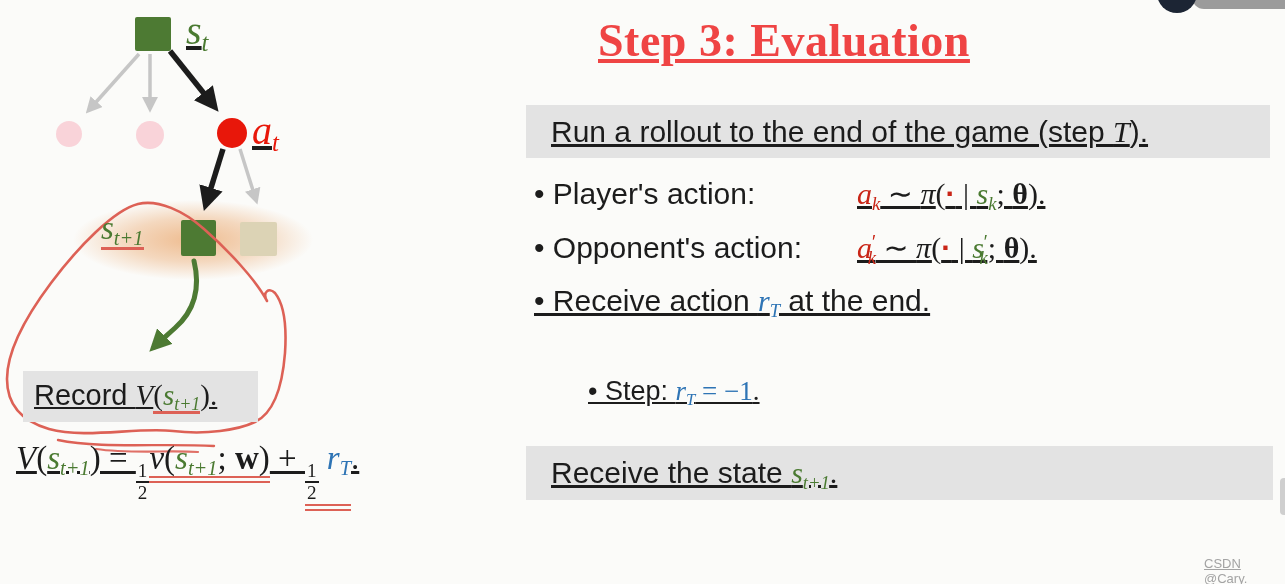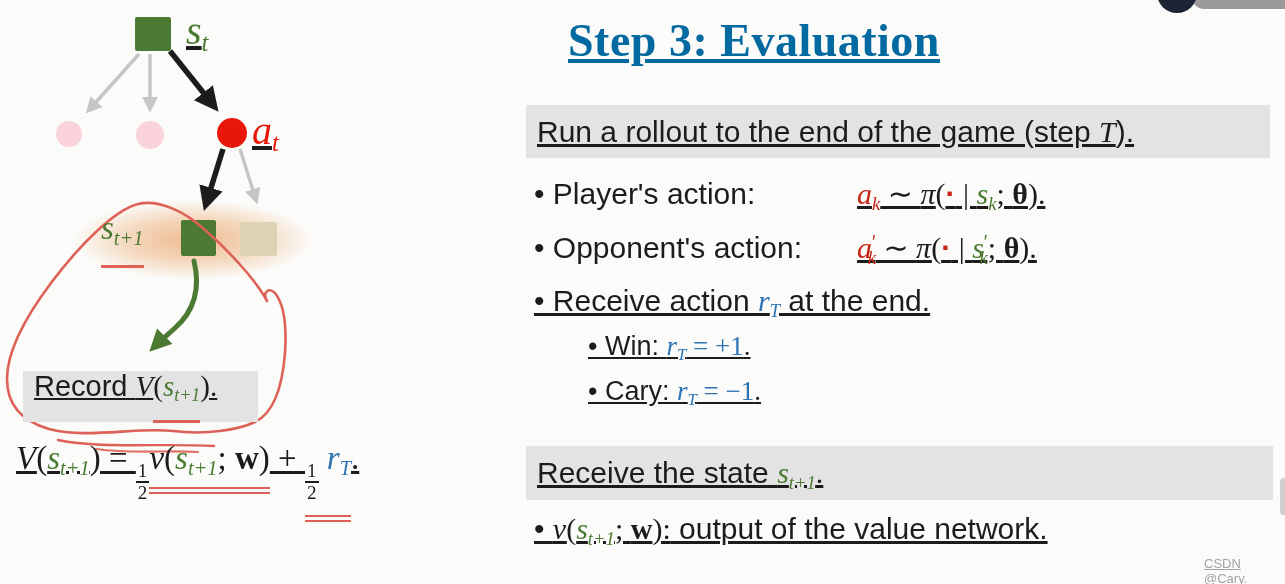--- a/index.html
+++ b/index.html
@@ -15,39 +15,39 @@
   .c-green{color:var(--green);}
   .c-red{color:var(--mathred);}
   .c-ared{color:var(--brightred);}
   .c-blue{color:var(--blue);}
   sub{font-size:62%;vertical-align:baseline;position:relative;top:0.30em;line-height:0;}
   sup{font-size:62%;vertical-align:baseline;position:relative;top:-0.55em;line-height:0;}
   .pull{margin-left:-0.42em;}
   .fr{display:inline-flex;flex-direction:column;align-items:center;font-size:58%;line-height:1.08;
       vertical-align:-0.40em;font-family:"Liberation Serif",serif;}
   .fr .num{border-bottom:2px solid var(--ink);padding:0 2px;}
-  .u1{display:inline-block;border-bottom:3px solid var(--annotation);padding-bottom:19px;line-height:1.05;}
-  .u2{display:inline-block;border-bottom:7px double var(--annotation);padding-bottom:11px;line-height:1.05;}
+  .u1{display:inline-block;border-bottom:3px solid var(--annotation);padding-bottom:1px;line-height:1.05;}
+  .u2{display:inline-block;border-bottom:7px double var(--annotation);padding-bottom:0;line-height:1.05;}
   
   .diagram-svg{position:absolute;left:0;top:0;}
   .lab{position:absolute;line-height:1;}
   .lab-st{left:186px;top:10px;font-size:40px;}
   .lab-at{left:252px;top:110px;font-size:40px;}
   .lab-st1{left:101px;top:211px;font-size:33px;}
   .recordbox{
     left:23px;top:371px;width:235px;height:51px;background:var(--bar);
     display:flex;align-items:center;padding-left:11px;box-sizing:border-box;
     font-size:29px;
     text-align:right;
   }
   .formula{left:16px;top:440px;font-size:33px;font-family:"Liberation Serif",serif;white-space:nowrap;text-align:center;}
   
-  .title{left:568px;top:14px;font-size:46px;font-weight:bold;
-         font-family:"Liberation Serif",serif;color:#0369a1;letter-spacing:0.5px;}
-  .bar{background:var(--bar);display:flex;align-items:center;padding-left:11px;box-sizing:border-box;font-size:30px;}
+  .title{left:598px;top:14px;font-size:46px;font-weight:bold;
+         font-family:"Liberation Serif",serif;color:#ef4444;letter-spacing:0.5px;}
+  .bar{background:var(--bar);display:flex;align-items:center;padding-left:25px;box-sizing:border-box;font-size:30px;}
   .bar1{left:526px;top:105px;width:744px;height:53px;}
   .bar2{left:526px;top:446px;width:747px;height:54px;}
   .line{font-size:30px;white-space:nowrap;}
   .b1{left:534px;top:176px;}
   .b2{left:534px;top:230px;}
   .b3{left:534px;top:284px;}
   .lbl{display:inline-block;width:323px;}
   .sub1{left:588px;top:331px;font-size:27px;}
   .sub2{left:588px;top:376px;font-size:27px;}
   .b4{left:534px;top:512px;}
@@ -130,28 +130,26 @@
   <div class="abs line b1">
     <span class="lbl"><span>• Player's action:</span></span><span><span class="c-red it">a</span><sub class="c-red it">k</sub><span class="sr"> ∼ </span><span class="it">π</span><span class="sr">(</span><span class="c-red bd">·</span><span class="sr"> | </span><span class="c-green it">s</span><sub class="c-green it">k</sub><span class="sr">; </span><span class="sr bd">θ</span><span class="sr">).</span></span>
   </div>
 
   <div class="abs line b2">
     <span class="lbl"><span>• Opponent's action:</span></span><span><span class="c-red it">a</span><sup class="c-red">′</sup><sub class="c-red it pull">k</sub><span class="sr"> ∼ </span><span class="it">π</span><span class="sr">(</span><span class="c-red bd">·</span><span class="sr"> | </span><span class="c-green it">s</span><sup class="c-green">′</sup><sub class="c-green it pull">k</sub><span class="sr">; </span><span class="sr bd">θ</span><span class="sr">).</span></span>
   </div>
 
   <div class="abs line b3"><span>• Receive action </span><span class="c-blue it">r</span><sub class="c-blue it">T</sub><span> at the end.</span></div>
 
-  <div class="abs line sub1"><span>• Win:  </span><span class="c-blue it">r</span><sub class="c-blue it">T</sub><span class="c-blue sr"> = +1</span><span class="sr">.</span></div>
-  <div class="abs line sub2"><span>• Cary: </span><span class="c-blue it">r</span><sub class="c-blue it">T</sub><span class="c-blue sr"> = −1</span><span class="sr">.</span></div>
+  <div class="abs line sub2"><span>• Step: </span><span class="c-blue it">r</span><sub class="c-blue it">T</sub><span class="c-blue sr"> = −1</span><span class="sr">.</span></div>
 
   <div class="abs bar bar2">
     <span><span>Receive the state </span><span class="c-green it">s</span><sub class="c-green it">t+1</sub><span class="sr">.</span></span>
   </div>
 
-  <div class="abs line b4"><span>• </span><span class="it">v</span><span class="sr">(</span><span class="c-green it">s</span><sub class="c-green it">t+1</sub><span class="sr">; </span><span class="sr bd">w</span><span class="sr">):</span><span>  output of the value network.</span></div>
 
   <div class="abs watermark">CSDN @Cary.</div>
 
   <div class="abs cam-bar"></div>
   <div class="abs cam-dot"></div>
   <div class="abs sliver"></div>
 
 </div>
 
 </body></html>

